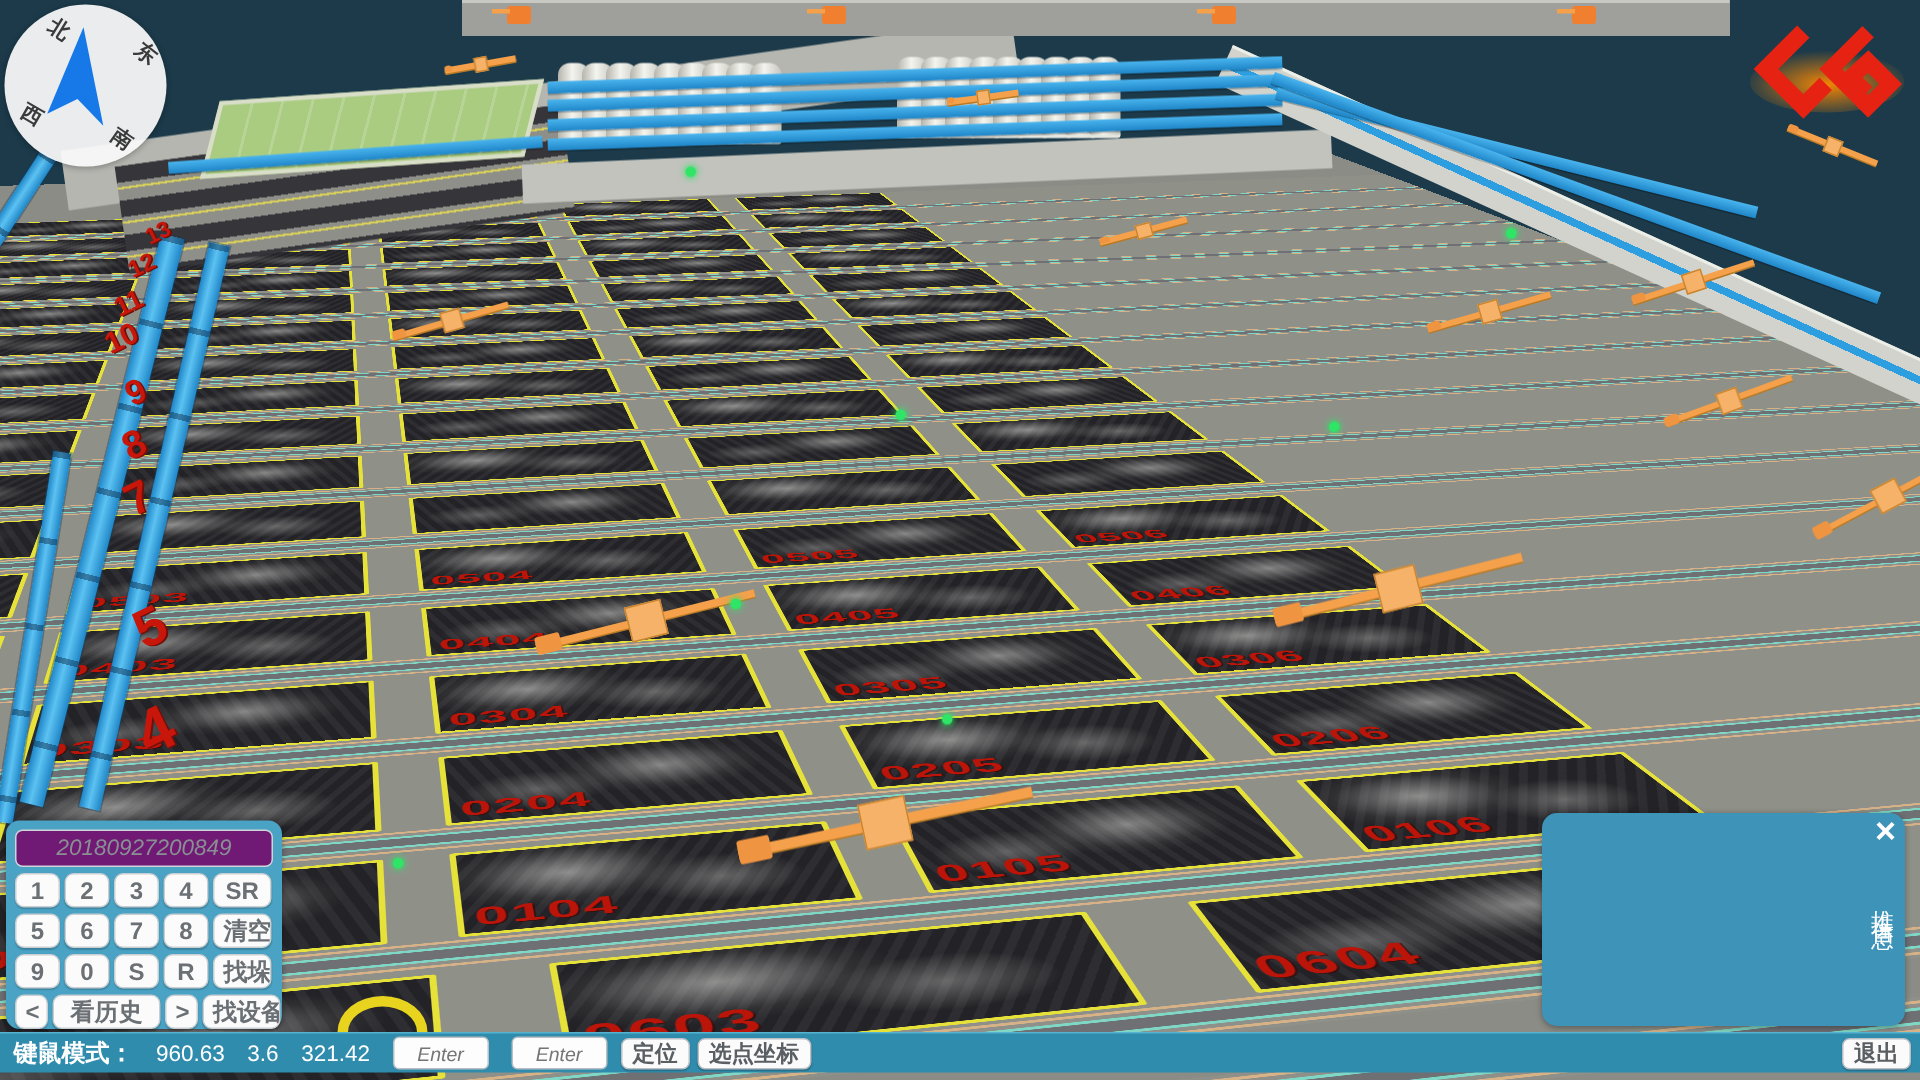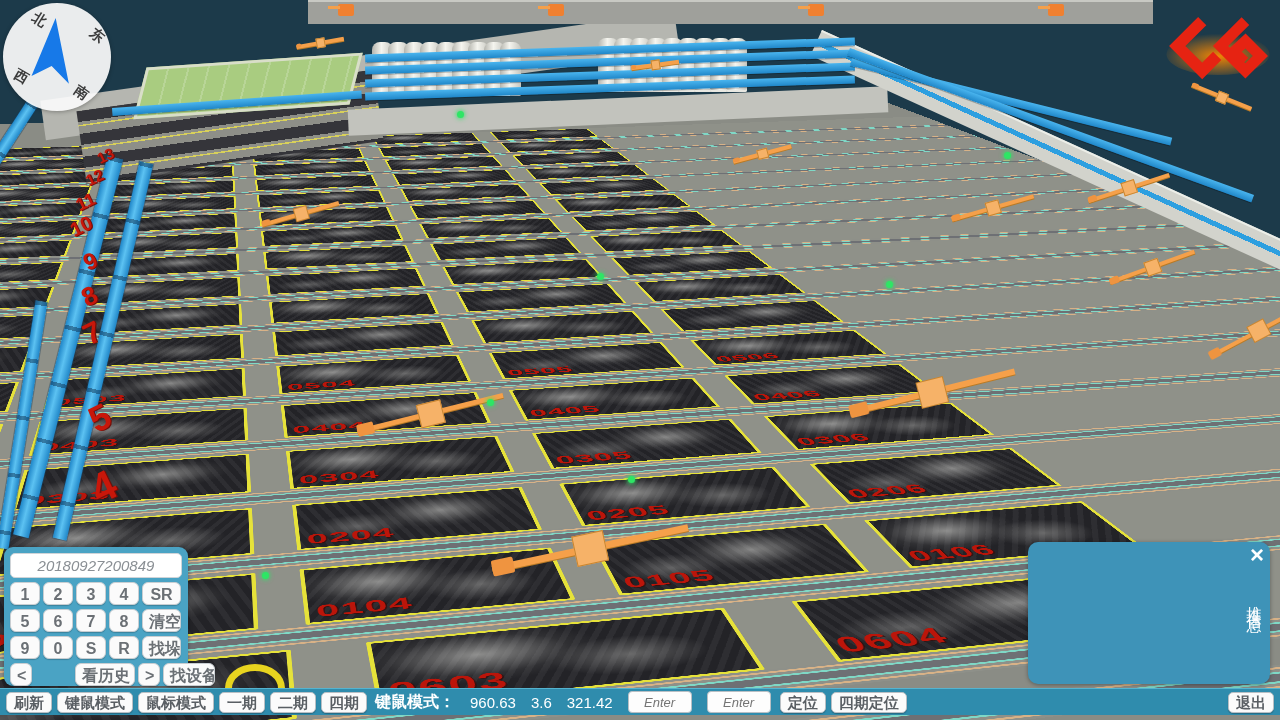--- a/index.html
+++ b/index.html
@@ -78,21 +78,21 @@
   #compass .disc{position:absolute;left:3px;top:3px;width:108px;height:108px;border-radius:50%;
      background:rgba(250,250,250,.93);box-shadow:0 1px 4px rgba(0,0,0,.3);}
   #compass .dir{position:absolute;font-size:14px;font-weight:bold;color:#3a3a3a;}
   #compass svg{position:absolute;left:0;top:0;}
   
   #logo{position:absolute;left:1164px;top:8px;width:108px;height:76px;z-index:20;}
   
   #keypad{position:absolute;left:4px;top:547px;width:184px;height:139px;z-index:30;
      background:#4aa3c4;border-radius:9px;padding:6px 6px 5px 6px;box-sizing:border-box;
      box-shadow:0 1px 4px rgba(0,0,0,.35);}
-  #kp-display{width:100%;height:25px;background:#ffffff;border:1px solid #cfd4d8;border-radius:5px;
+  #kp-display{width:100%;height:25px;background:#701a75;border:1px solid #cfd4d8;border-radius:5px;
      box-sizing:border-box;font-style:italic;color:#8a8f94;font-size:15px;text-align:center;line-height:24px;
      margin-bottom:4px;overflow:hidden;}
   .kp-row{display:flex;gap:3px;margin-bottom:4px;}
   .kp-btn{height:23px;background:#fbfbfb;border:1px solid #c9ced2;border-radius:6px;color:#6b7075;
      font-size:16px;font-weight:bold;text-align:center;line-height:22px;flex:0 0 auto;
      box-shadow:0 1px 1px rgba(0,0,0,.2);white-space:nowrap;overflow:hidden;}
   
   #info{position:absolute;left:1028px;top:542px;width:242px;height:142px;z-index:30;
      background:#3e93b8;border-radius:10px;box-shadow:0 1px 4px rgba(0,0,0,.35);color:#fff;}
   #info-grid{position:absolute;left:10px;top:14px;width:200px;display:grid;
@@ -416,50 +416,42 @@
         </div>
         <div class="kp-row">
           <button class="kp-btn" style="width: 30px;">9</button>
           <button class="kp-btn" style="width: 30px;">0</button>
           <button class="kp-btn" style="width: 30px;">S</button>
           <button class="kp-btn" style="width: 30px;">R</button>
           <button class="kp-btn" style="width: 39px;">找垛</button>
         </div>
         <div class="kp-row">
           <button class="kp-btn" style="width: 22px;">&lt;</button>
-          <button class="kp-btn" style="width: 60px; margin-left: 40px;">看历史</button>
+          <button class="kp-btn" style="width: 72px;">看历史</button>
           <button class="kp-btn" style="width: 22px;">&gt;</button>
           <button class="kp-btn" style="width: 52px;">找设备</button>
         </div>
       </div>
   </div>
 
   <div id="info">
     <div id="info-close">×</div>
     <div id="info-vert">堆垛信息</div>
   </div>
 
   <div id="bar">
-    <span id="bar-left" style="display:flex;gap:5px;">
-        <button class="bar-btn">刷新</button>
-        <button class="bar-btn">键鼠模式</button>
-        <button class="bar-btn">鼠标模式</button>
-        <button class="bar-btn">一期</button>
-        <button class="bar-btn">二期</button>
-        <button class="bar-btn">四期</button>
-      </span>
     <span id="coord-label">键鼠模式：</span>
     <span class="coord-val">960.63</span>
     <span class="coord-val">3.6</span>
     <span class="coord-val">321.42</span>
     <input class="enter-input" placeholder="Enter" style="">
     <input class="enter-input" placeholder="Enter" style="">
     <span id="bar-right" style="display:flex;gap:5px;margin-left:4px;">
         <button class="bar-btn">定位</button>
-        <button class="bar-btn">四期定位</button>
+        <button class="bar-btn">选点坐标</button>
       </span>
     <button class="bar-btn" id="exit-btn">退出</button>
   </div>
 
 <span class="rownum" style="left: 97px; top: 148px; font-size: 15px;">13</span>
     <span class="rownum" style="left: 86px; top: 170px; font-size: 16px;">12</span>
     <span class="rownum" style="left: 76px; top: 193px; font-size: 18px;">11</span>
     <span class="rownum" style="left: 70px; top: 216px; font-size: 20px;">10</span>
     <span class="rownum" style="left: 84px; top: 250px; font-size: 23px;">9</span>
     <span class="rownum" style="left: 82px; top: 283px; font-size: 26px;">8</span>

